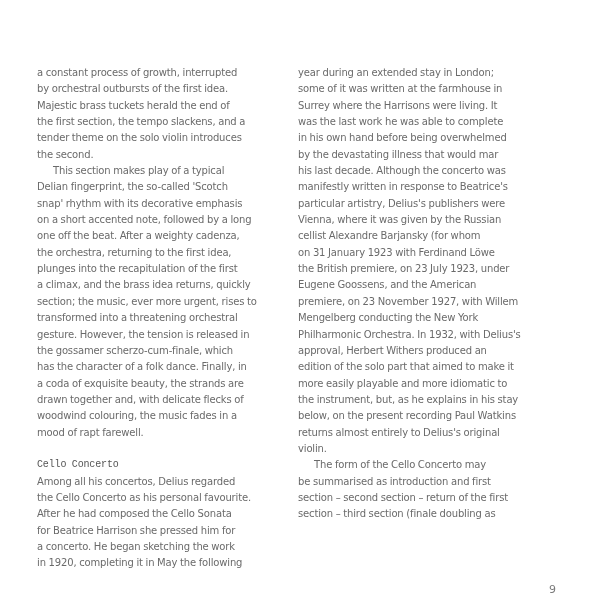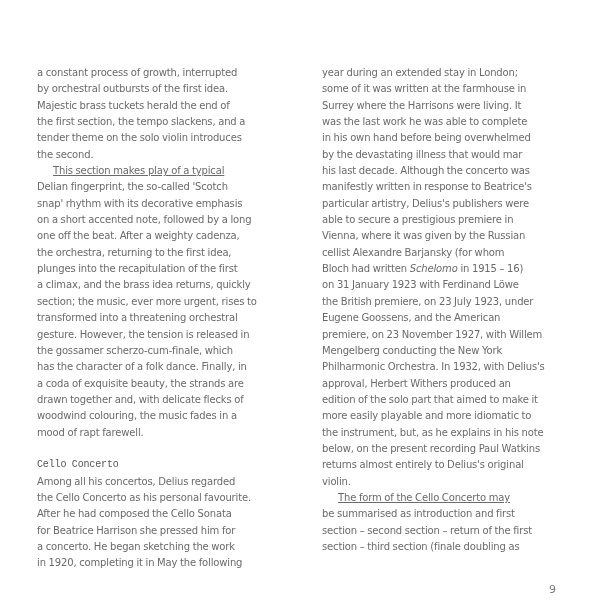--- a/index.html
+++ b/index.html
@@ -7,23 +7,23 @@
     width: 600px; height: 606px; background: #ffffff; position: relative; overflow: hidden;
     font-family: "DejaVu Sans", sans-serif;
     color: #6a6a6a;
   }
   .col {
     position: absolute; top: 65px;
     font-size: 10px; line-height: 16.35px; letter-spacing: -0.15px;
     word-spacing: -0.3px;
   }
   .col-left { left: 37px; width: 268px; }
-  .col-right { left: 322px; width: 272px; }
+  .col-right { left: 298px; width: 272px; }
   .line { white-space: nowrap; display: block; height: 16.35px; }
-  .indent { padding-left: 16px; text-decoration: underline; }
+  .indent { padding-left: 16px; }
   .heading { color: #555555; font-family: Liberation Mono, monospace; }
   .blank { height: 16.35px; display: block; }
   em { font-style: italic; }
   .page-number {
     position: absolute; left: 549px; top: 583px; font-size: 11px; color: #7a7a7a;
   }
 </style>
 </head>
 <body>
 
@@ -71,34 +71,32 @@
   <div>
     <span class="line">year during an extended stay in London;</span>
     <span class="line">some of it was written at the farmhouse in</span>
     <span class="line">Surrey where the Harrisons were living. It</span>
     <span class="line">was the last work he was able to complete</span>
     <span class="line">in his own hand before being overwhelmed</span>
     <span class="line">by the devastating illness that would mar</span>
     <span class="line">his last decade. Although the concerto was</span>
     <span class="line">manifestly written in response to Beatrice's</span>
     <span class="line">particular artistry, Delius's publishers were</span>
-    <span class="line">able to secure a prestigious premiere in</span>
     <span class="line">Vienna, where it was given by the Russian</span>
     <span class="line">cellist Alexandre Barjansky (for whom</span>
-    <span class="line"><span>Bloch had written </span><em>Schelomo</em><span> in 1915 – 16)</span></span>
     <span class="line">on 31 January 1923 with Ferdinand Löwe</span>
     <span class="line">the British premiere, on 23 July 1923, under</span>
     <span class="line">Eugene Goossens, and the American</span>
     <span class="line">premiere, on 23 November 1927, with Willem</span>
     <span class="line">Mengelberg conducting the New York</span>
     <span class="line">Philharmonic Orchestra. In 1932, with Delius's</span>
     <span class="line">approval, Herbert Withers produced an</span>
     <span class="line">edition of the solo part that aimed to make it</span>
     <span class="line">more easily playable and more idiomatic to</span>
-    <span class="line">the instrument, but, as he explains in his note</span>
+    <span class="line">the instrument, but, as he explains in his stay</span>
     <span class="line">below, on the present recording Paul Watkins</span>
     <span class="line">returns almost entirely to Delius's original</span>
     <span class="line">violin.</span>
   </div>
   <div>
     <span class="line indent">The form of the Cello Concerto may</span>
     <span class="line">be summarised as introduction and first</span>
     <span class="line">section – second section – return of the first</span>
     <span class="line">section – third section (finale doubling as</span>
   </div>

